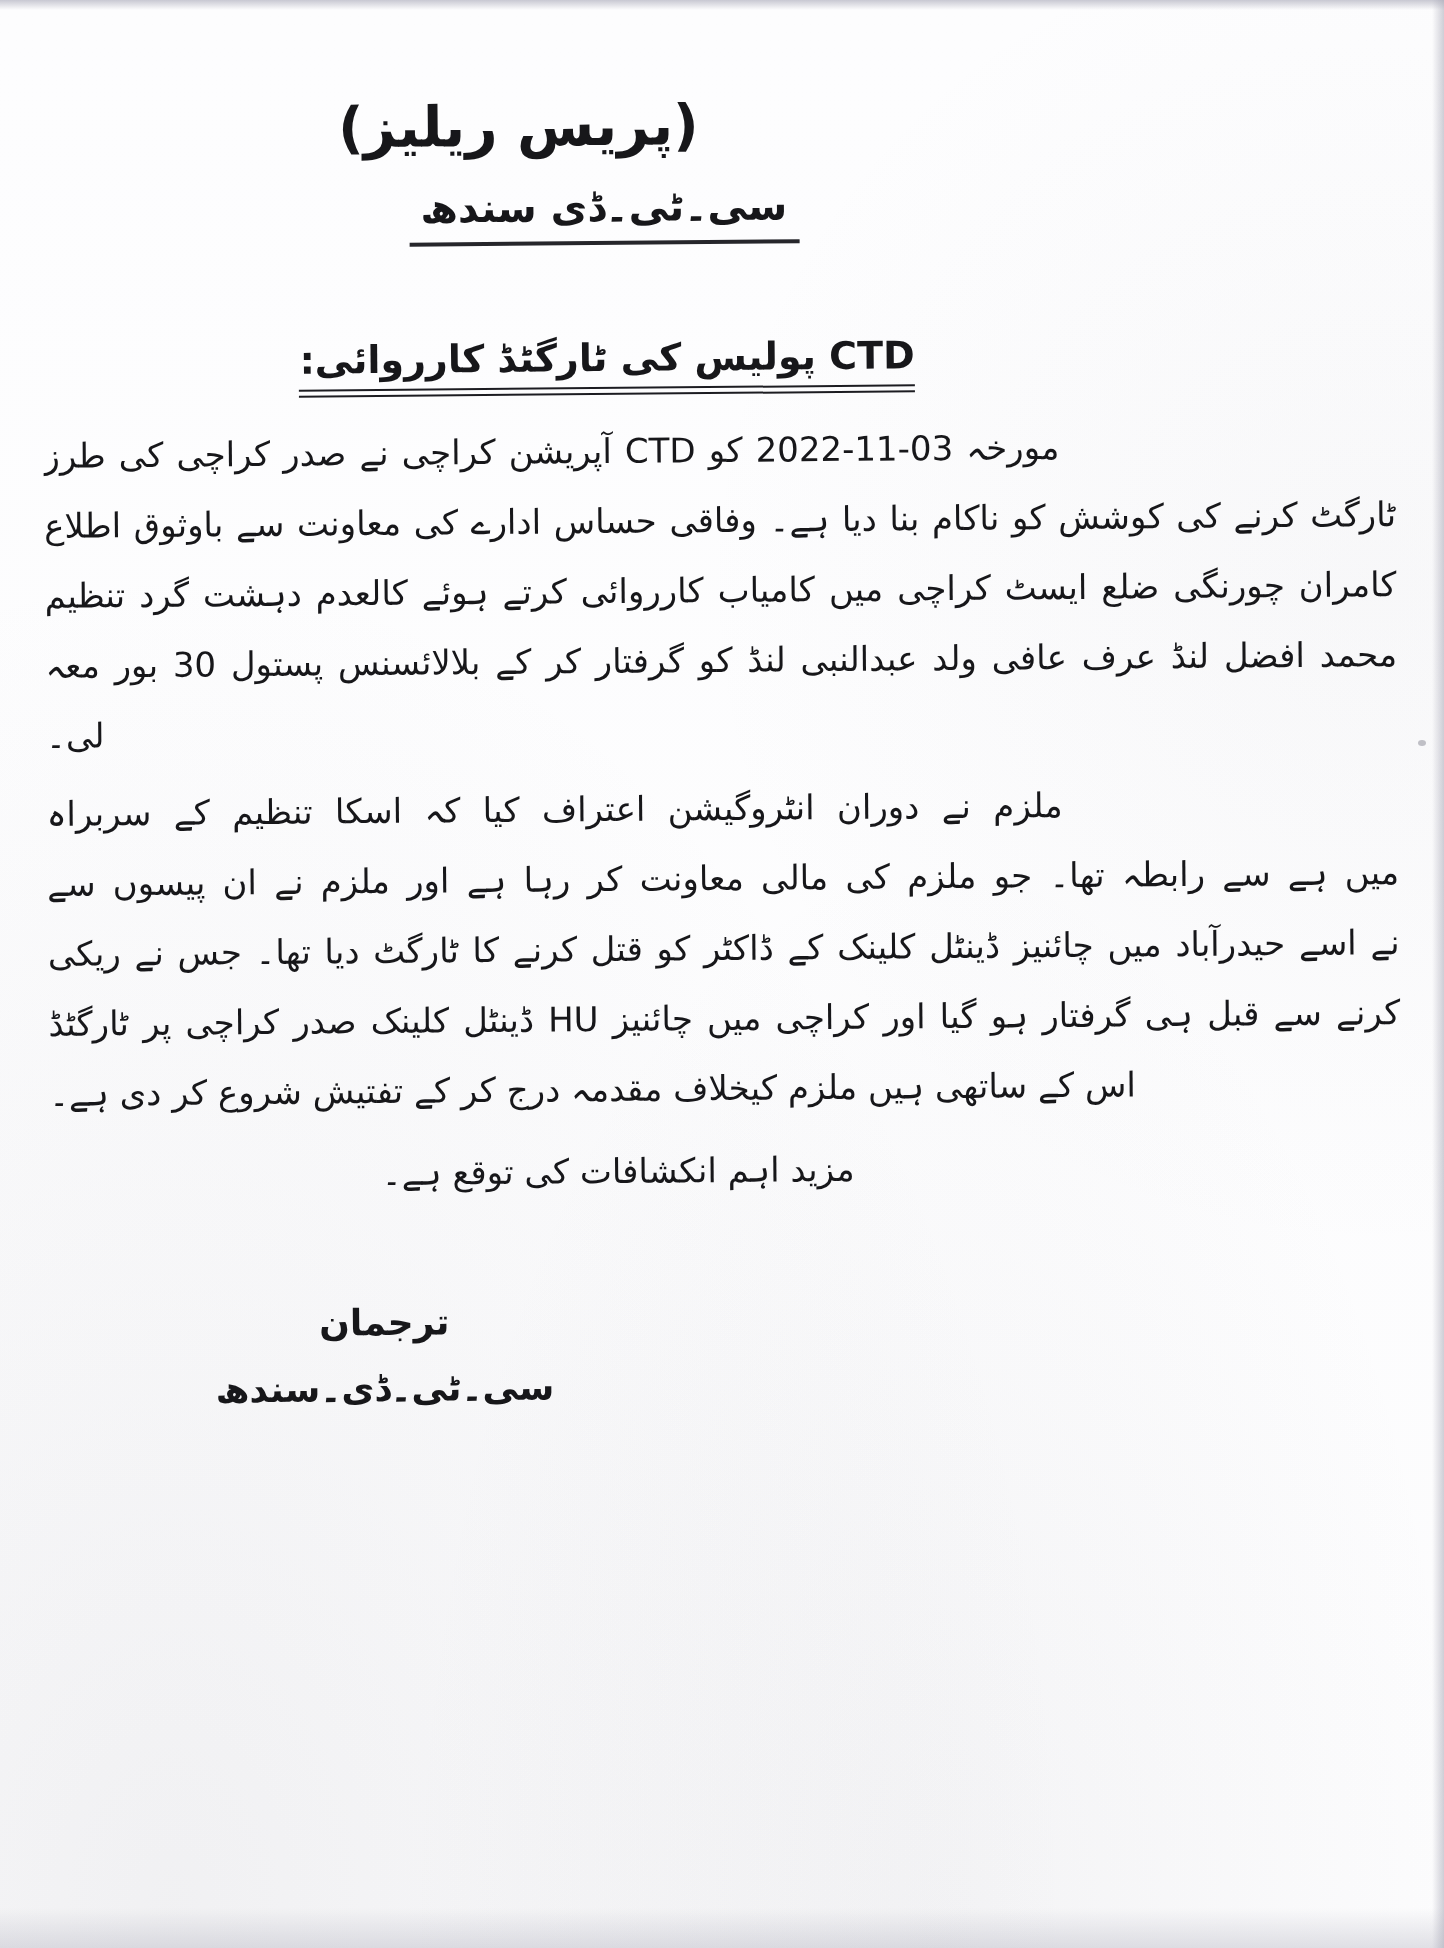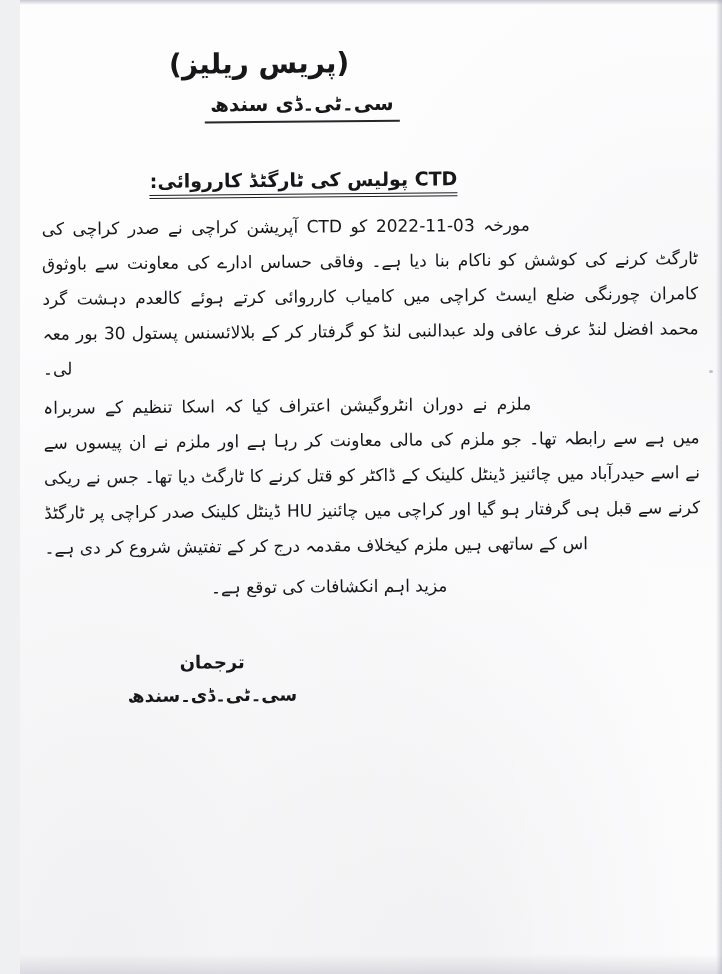--- a/index.html
+++ b/index.html
@@ -12,21 +12,20 @@
     font-family: "DejaVu Sans", sans-serif;
   }
   .page {
     position: absolute;
     inset: 0;
     background:
       radial-gradient(ellipse at 12% 98%, rgba(140,140,152,0.10), transparent 50%),
       radial-gradient(ellipse at 65% 100%, rgba(140,140,152,0.08), transparent 40%),
       radial-gradient(ellipse at 95% 30%, rgba(150,150,160,0.05), transparent 35%),
       linear-gradient(#fdfdfe, #fcfcfd);
-    margin-left: 20px;
   }
   .edge-top {
     position: absolute; top: 0; left: 0; right: 0; height: 5px;
     background: linear-gradient(to bottom, #c8c8d2, rgba(200,200,210,0));
   }
   .edge-right {
     position: absolute; top: 0; right: 0; bottom: 0; width: 6px;
     background: linear-gradient(to left, rgba(168,168,182,0.55), rgba(168,168,182,0));
   }
   .edge-bottom {

